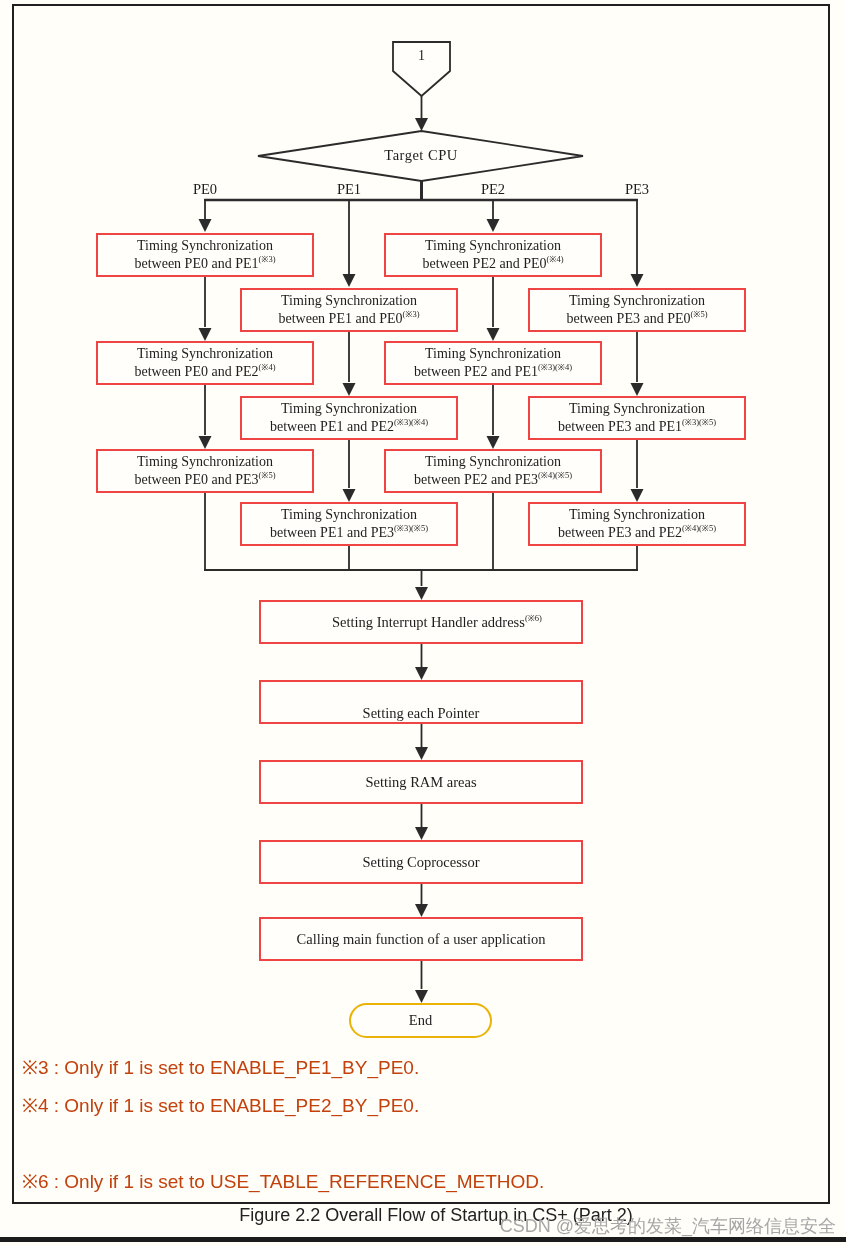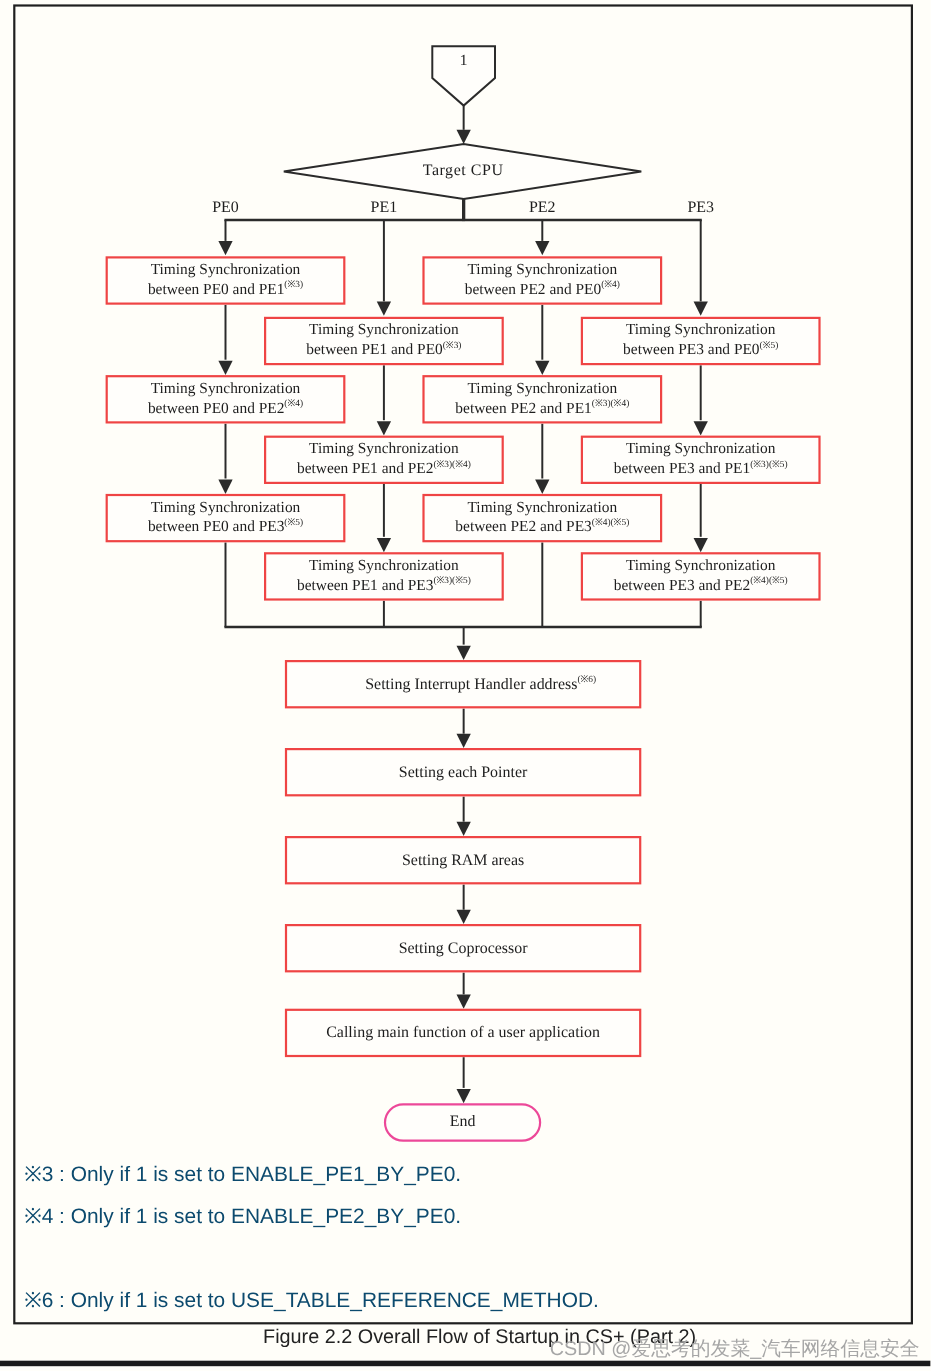--- a/index.html
+++ b/index.html
@@ -40,28 +40,28 @@
     text-align:center;
     box-sizing:border-box;
   }
   .sync{width:218px;height:44px;font-size:14px;line-height:1.3;}
   .seq{left:259px;width:324px;height:44px;font-size:14.5px;}
   .sync .l2 sup,.seq sup{
     font-size:8.5px;vertical-align:super;line-height:0;letter-spacing:0;
   }
   .endpill{
     position:absolute;left:349px;top:1003px;width:143px;height:35px;
-    border:2px solid #ec4899;border-radius:18px;background:#fffefb;
+    border:2px solid #eab308;border-radius:18px;background:#fffefb;
     display:flex;align-items:center;justify-content:center;
     font-size:14.5px;box-sizing:border-box;
   }
   .note{
     position:absolute;left:22px;
     font-family:"Liberation Sans", sans-serif;
-    font-size:19px;color:#0c4a6e;white-space:nowrap;
+    font-size:19px;color:#c2410c;white-space:nowrap;
   }
   .caption{
     position:absolute;left:0;top:1205px;width:846px;
     text-align:center;
     font-family:"Liberation Sans", sans-serif;
     font-size:18px;color:#222222;margin-left:13px;
   }
   .watermark{
     position:absolute;right:10px;top:1214px;
     font-family:"Liberation Sans", sans-serif;
@@ -200,21 +200,21 @@
     <span class="l2"><span>between PE1 and PE3</span><sup>(※3)(※5)</sup></span>
   </div>
   <div class="box sync" style="left:528px;top:502px;">
     <span>Timing Synchronization</span>
     <span class="l2"><span>between PE3 and PE2</span><sup>(※4)(※5)</sup></span>
   </div>
 
   <div class="box seq" style="top:600px;padding-left:32px;">
     <span><span>Setting Interrupt Handler address</span><sup>(※6)</sup></span>
   </div>
-  <div class="box seq" style="top:680px;">
+  <div class="box seq" style="top:680px;justify-content:flex-end;">
     <span><span>Setting each Pointer</span><sup></sup></span>
   </div>
   <div class="box seq" style="top:760px;">
     <span><span>Setting RAM areas</span><sup></sup></span>
   </div>
   <div class="box seq" style="top:917px;">
     <span><span>Calling main function of a user application</span><sup></sup></span>
   </div>
   <div class="box seq" style="top:840px;">
     <span><span>Setting Coprocessor</span><sup></sup></span>

